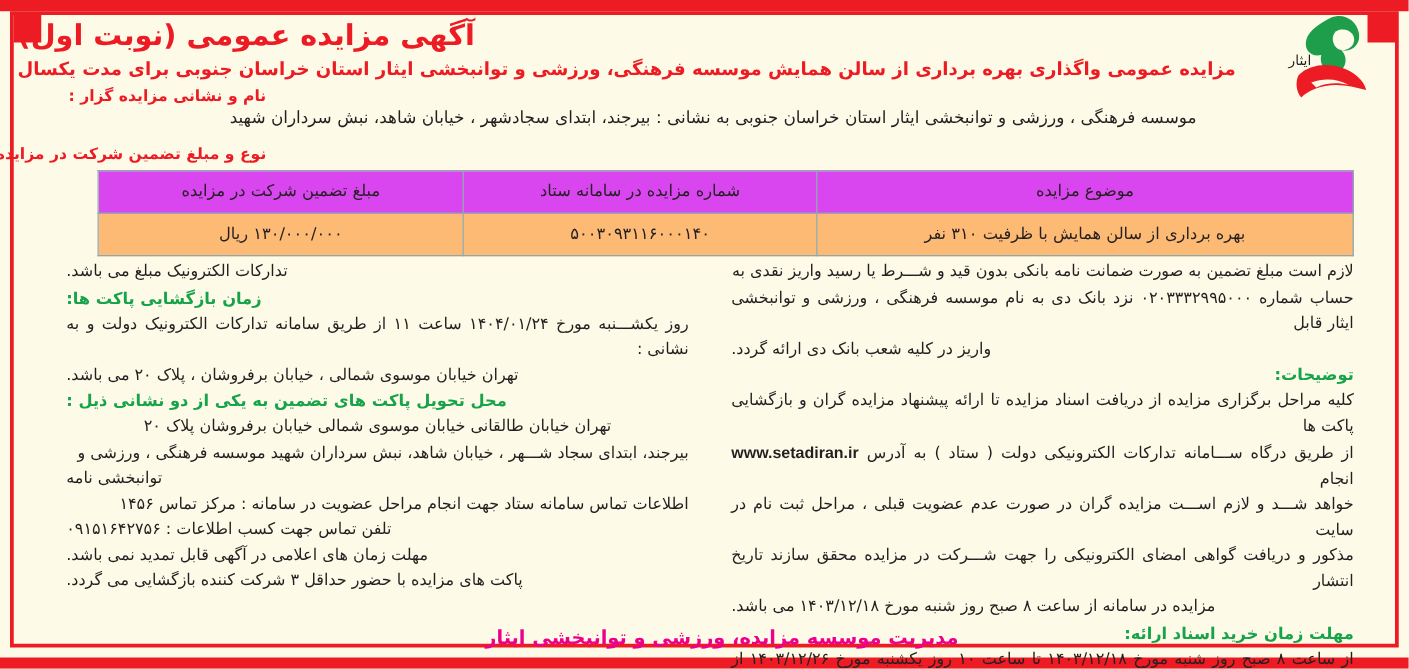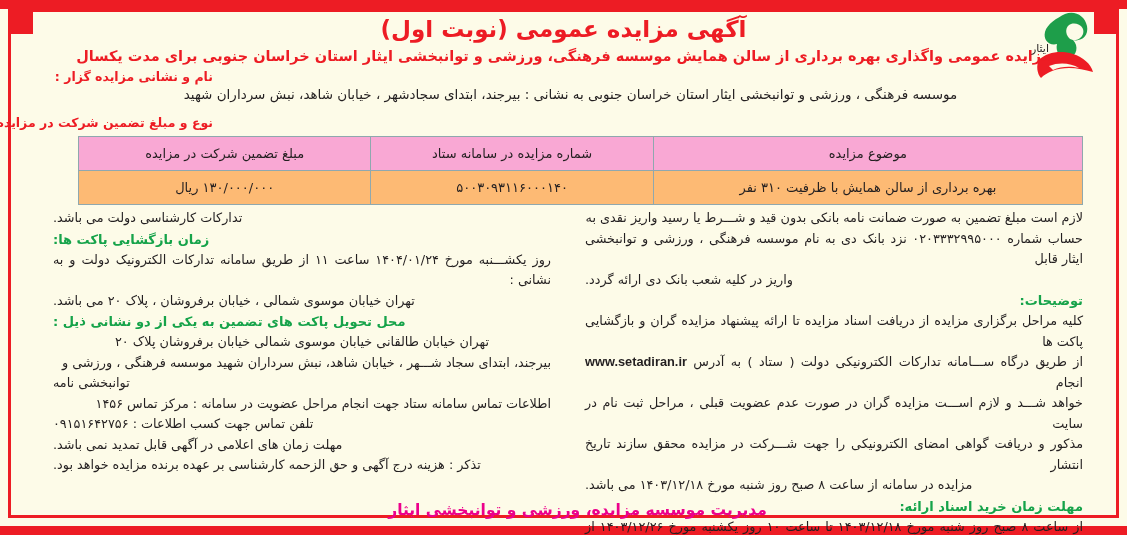--- a/index.html
+++ b/index.html
@@ -51,21 +51,21 @@
   }
   .corner.tl { top: 12px; left: 11px; }
   .corner.tr { top: 12px; right: 11px; }
 
   
   .header {
     position: absolute;
     top: 14px; left: 14px;
     width: 1099px;
     height: 62px;
-    text-align: center;
+    text-align: left;
   }
   .title-main {
     color: #ed1c24;
     font-size: 23px;
     font-weight: bold;
     line-height: 30px;
     letter-spacing: -0.3px;
     white-space: nowrap;
   }
   .title-sub {
@@ -125,21 +125,21 @@
   .bid-table th,
   .bid-table td {
     border: 1px solid #8fa8ae;
     text-align: center;
     font-size: 13px;
     color: #231f20;
     height: 33px;
     padding: 0 4px;
     font-weight: normal;
   }
-  .bid-table thead th { background: #f9a8d4; }
+  .bid-table thead th { background: #d946ef; }
   .bid-table tbody td { background: #fdba74; }
   .col-subject  { width: 43%; }
   .col-number   { width: 28%; }
   .col-deposit  { width: 29%; }
 
   
   .body-cols {
     position: absolute;
     top: 208px;
     right: 20px;
@@ -260,33 +260,33 @@
       <p class="p">خواهد شـــد و لازم اســـت مزایده گران در صورت عدم عضویت قبلی ، مراحل ثبت نام در سایت</p>
       <p class="p">مذکور و دریافت گواهی امضای الکترونیکی را جهت شـــرکت در مزایده محقق سازند تاریخ انتشار</p>
       <p class="p ta-left">مزایده در سامانه از ساعت ۸ صبح روز شنبه مورخ ۱۴۰۳/۱۲/۱۸ می باشد.</p>
 
       <p class="sec-head">مهلت زمان خرید اسناد ارائه:</p>
       <p class="p">از ساعت ۸ صبح روز شنبه مورخ ۱۴۰۳/۱۲/۱۸ تا ساعت ۱۰ روز یکشنبه مورخ ۱۴۰۳/۱۲/۲۶ از طریق سامانه</p>
 
     </div>
 
     <div class="col col-left">
-      <p class="p ta-left">تدارکات کارشناسی دولت می باشد.</p>
+      <p class="p ta-left">تدارکات الکترونیک مبلغ می باشد.</p>
 
       <p class="sec-head sec-head-left">زمان بازگشایی پاکت ها:</p>
       <p class="p">روز یکشـــنبه مورخ ۱۴۰۴/۰۱/۲۴ ساعت ۱۱ از طریق سامانه تدارکات الکترونیک دولت و به نشانی :</p>
       <p class="p ta-left">تهران خیابان موسوی شمالی ، خیابان برفروشان ، پلاک ۲۰ می باشد.</p>
 
       <p class="sec-head sec-head-left">محل تحویل پاکت های تضمین به یکی از دو نشانی ذیل :</p>
       <p class="p ta-center">تهران خیابان طالقانی خیابان موسوی شمالی خیابان برفروشان پلاک ۲۰</p>
       <p class="p">بیرجند، ابتدای سجاد شـــهر ، خیابان شاهد، نبش سرداران شهید موسسه فرهنگی ، ورزشی و</p>
       <p class="p ta-left">توانبخشی نامه</p>
 
       <p class="p ta-right">اطلاعات تماس سامانه ستاد جهت انجام مراحل عضویت در سامانه : مرکز تماس ۱۴۵۶</p>
       <p class="p ta-left">تلفن تماس جهت کسب اطلاعات : ۰۹۱۵۱۶۴۲۷۵۶</p>
       <p class="p ta-left">مهلت زمان های اعلامی در آگهی قابل تمدید نمی باشد.</p>
-      <p class="p ta-left">تذکر : هزینه درج آگهی و حق الزحمه کارشناسی بر عهده برنده مزایده خواهد بود.</p>
+      <p class="p ta-left">پاکت های مزایده با حضور حداقل ۳ شرکت کننده بازگشایی می گردد.</p>
     </div>
   </div>
 
   <div class="signature">مدیریت موسسه مزایده، ورزشی و توانبخشی ایثار</div>
 
 </div>
 
 </body></html>

